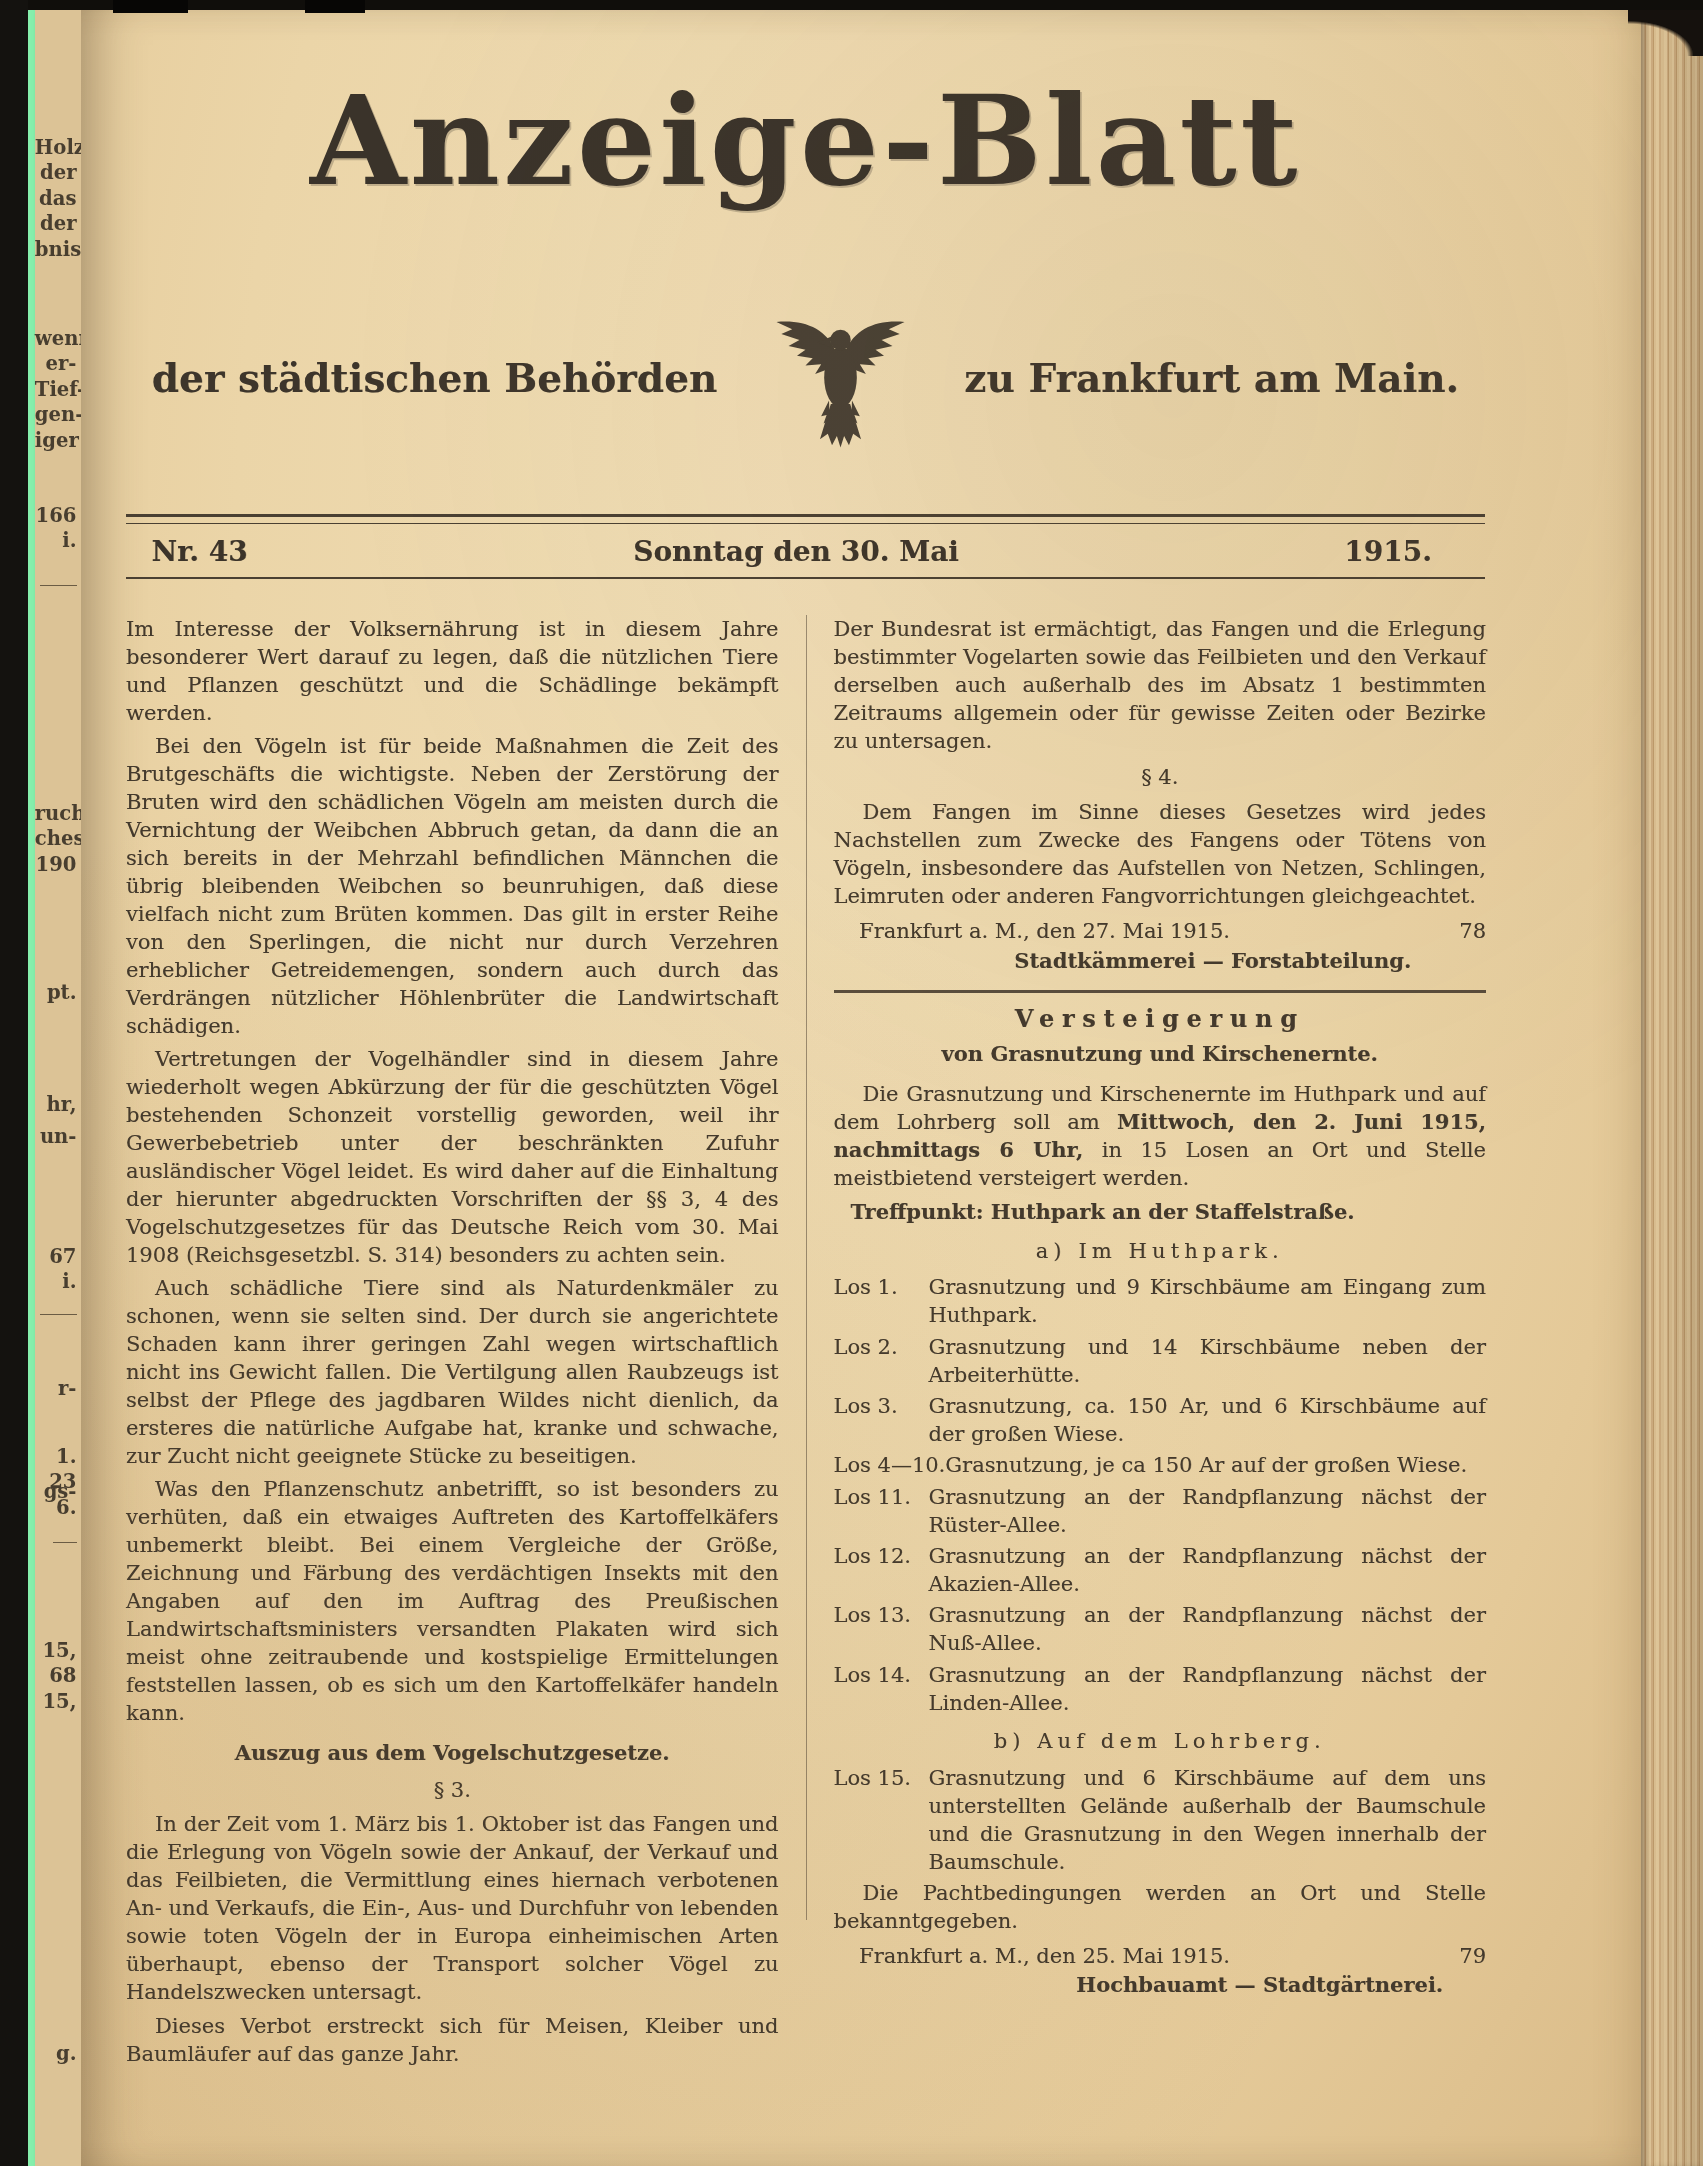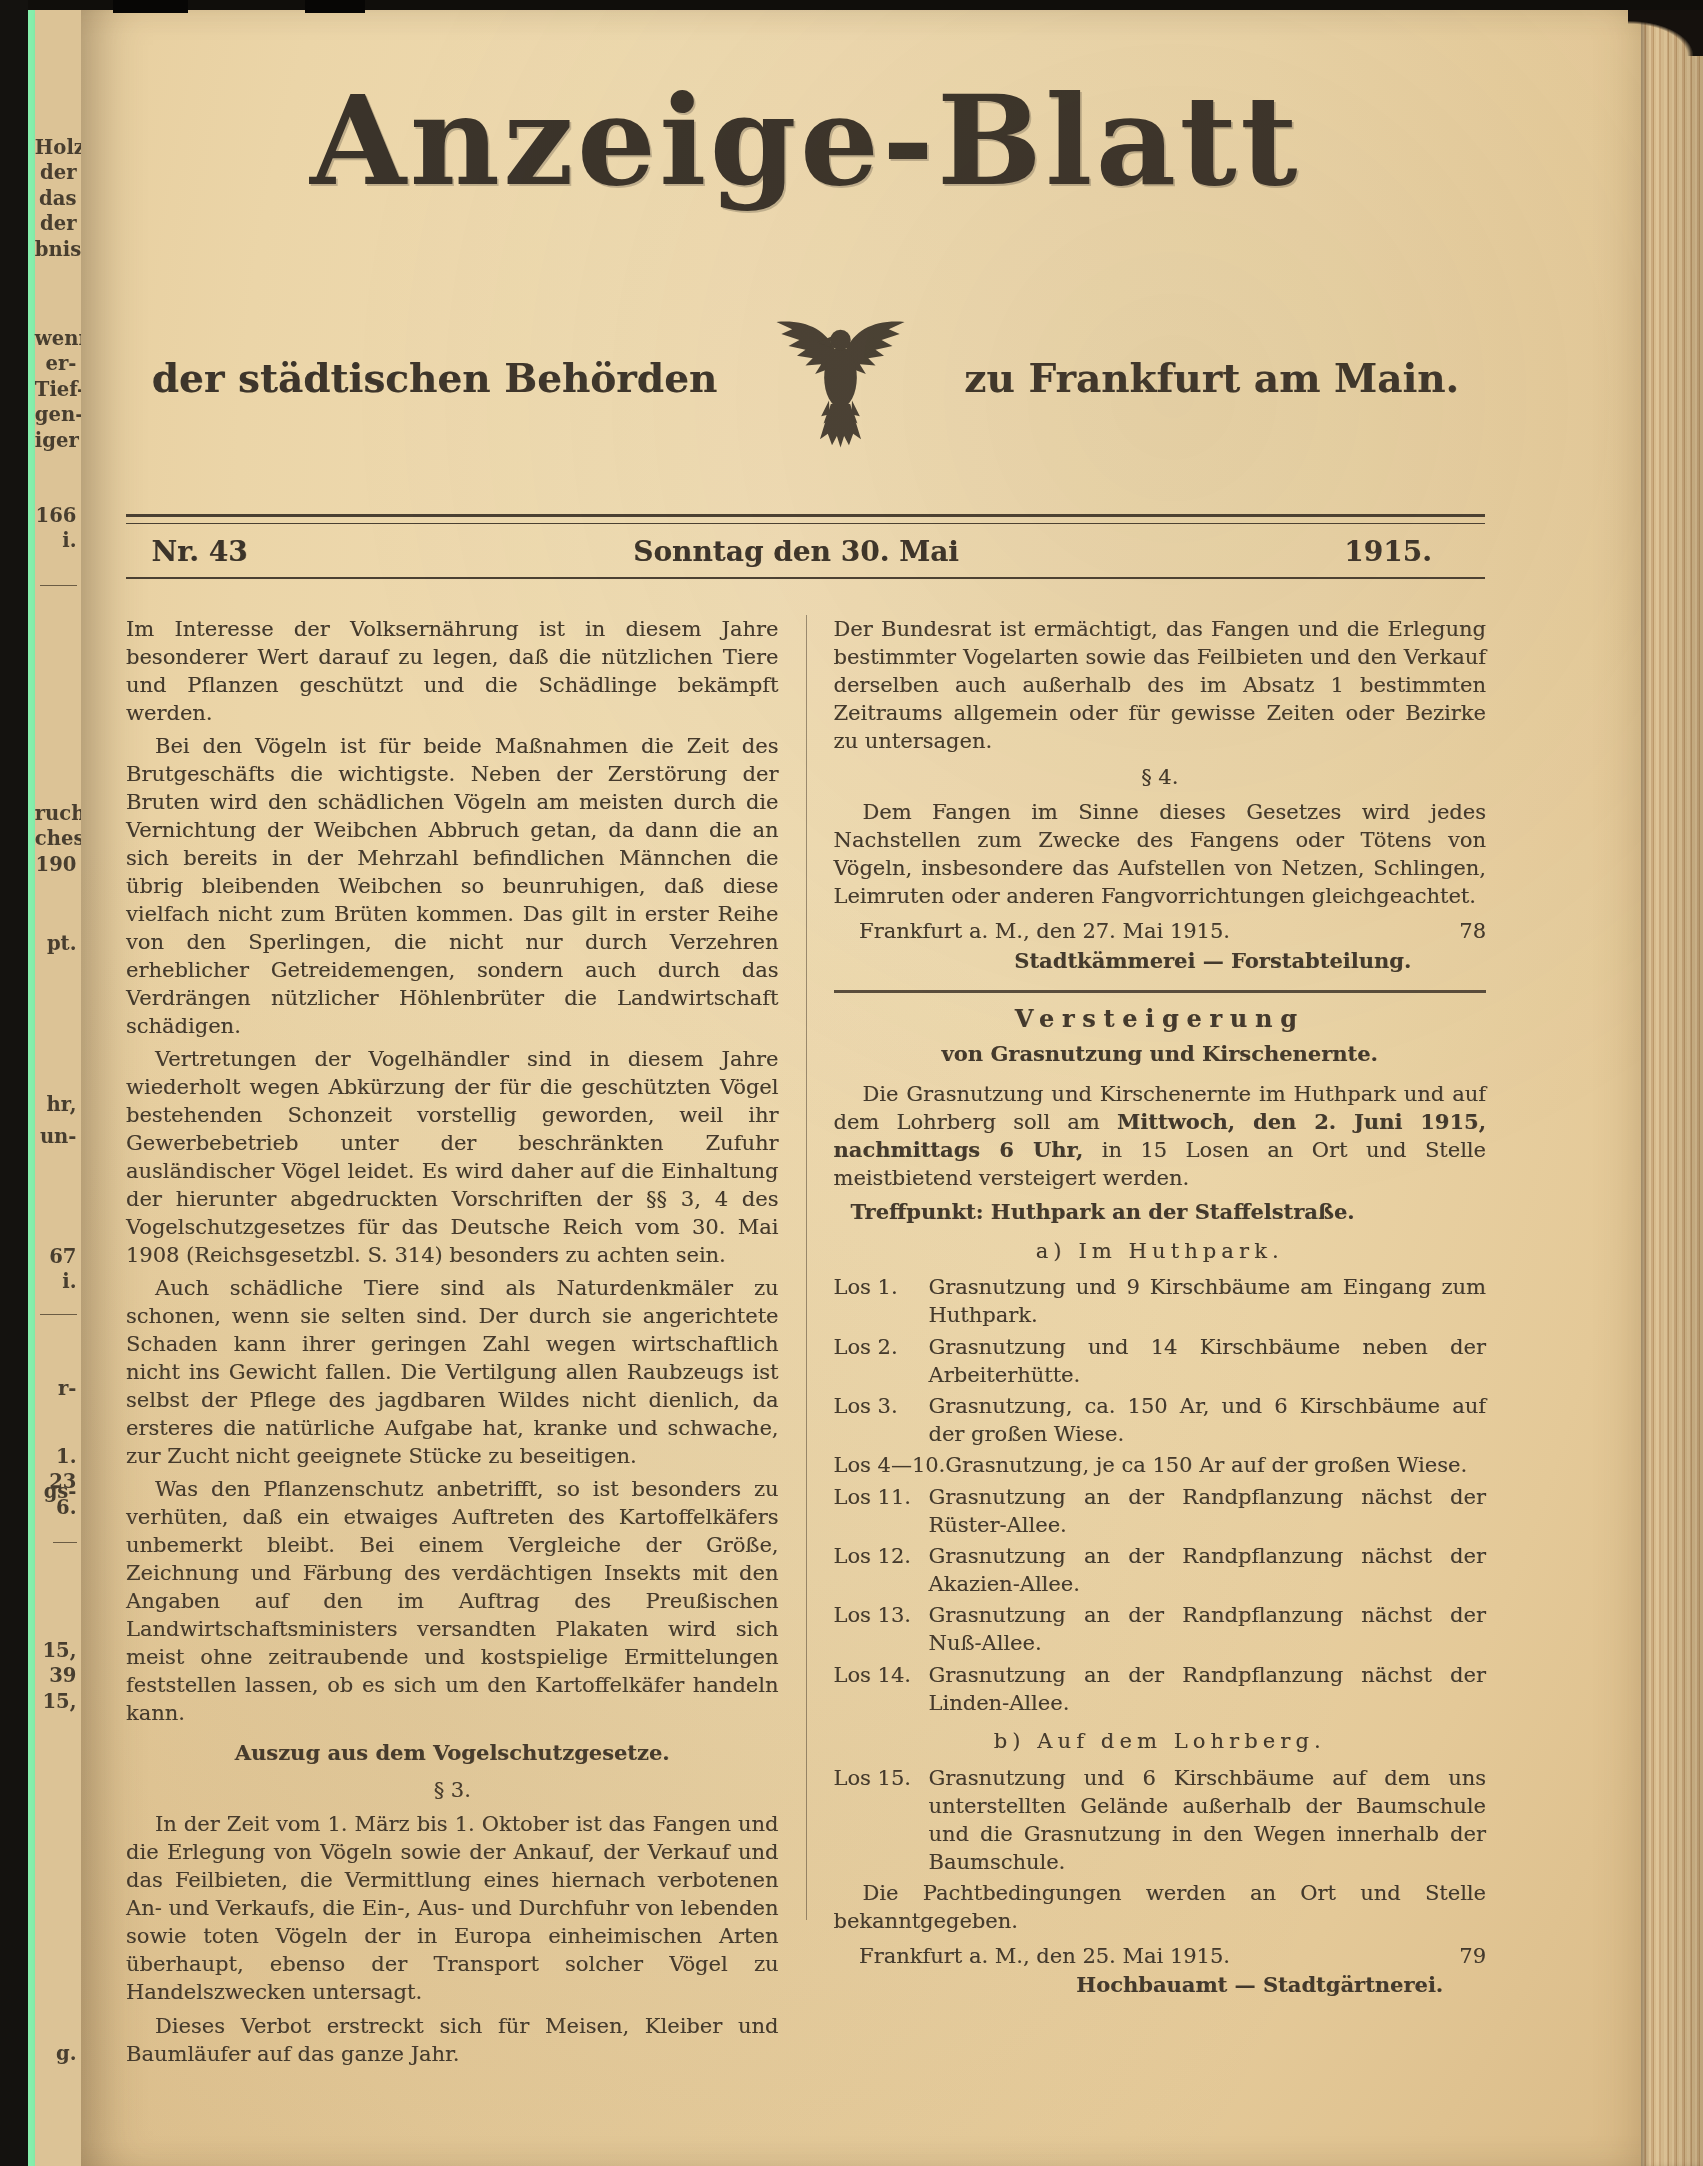--- a/index.html
+++ b/index.html
@@ -10,21 +10,21 @@
   .top-edge{position:absolute;top:0;left:0;width:100%;height:10.2px;background:#100e0b;z-index:6;}
   .tab{position:absolute;top:0;height:12.8px;background:#070605;z-index:7;}
   .tab-a{left:85px;width:75px;}
   .tab-b{left:277px;width:60px;}
 
   
   .prev-page{position:absolute;left:6.8px;top:8.5px;bottom:0;width:46px;background:#dcc396;
              box-shadow:3.4px 0 6px -1.7px rgba(20,15,8,.7);border-right:1.7px solid #473b2c;z-index:2;}
   .frag{position:absolute;right:4.3px;left:0;text-align:right;white-space:pre-line;
         font-size:19.6px;line-height:25.6px;font-weight:bold;color:#483e2f;}
-  .f-c1{top:126px}.f-c2{top:317px}.f-c3{top:494px}.f-c4{top:792px}.f-c5{top:922px}
+  .f-c1{top:126px}.f-c2{top:317px}.f-c3{top:494px}.f-c4{top:792px}.f-c5{top:971px}
   .f-c6{top:1083px}.f-c7{top:1115px}.f-c8{top:1235px}.f-c9{top:1367px}.f-c10{top:1435px}
   .f-c11{top:1470px}.f-c12{top:1629px}.f-c13{top:2032px}
   .frag-rule{position:absolute;right:3.4px;width:37px;border-top:1.7px solid rgba(70,58,40,.75);}
   .fr-1{top:576px}.fr-2{top:1305px}.fr-3{top:1533px;width:24px}
 
   
   .page{position:absolute;left:53px;top:8.5px;width:1560px;bottom:0;z-index:3;
         background:radial-gradient(ellipse at 45% 25%,#f1deb6 0%,#ebd5a8 45%,#e4c998 75%,#dabb88 100%);
         box-shadow:inset 36px 0 51px -25.6px rgba(80,60,35,.45), inset -24px 0 43px -21px rgba(120,90,50,.30);}
   .page::after{content:"";position:absolute;inset:0;pointer-events:none;
@@ -113,21 +113,21 @@
     <div class="frag f-c8">67
 i.</div>
     <div class="frag-rule fr-2"></div>
     <div class="frag f-c9">r-</div>
     <div class="frag f-c10">1.
 23
 6.</div>
     <div class="frag-rule fr-3"></div>
     <div class="frag f-c11">gs-</div>
     <div class="frag f-c12">15,
-39
+68
 15,</div>
     <div class="frag f-c13">g.</div>
   </div>
 
   <div class="page">
     <div class="printed">
 
       <header class="masthead">
         <h1 class="title">Anzeige-Blatt</h1>
         <div class="subtitle-row">

